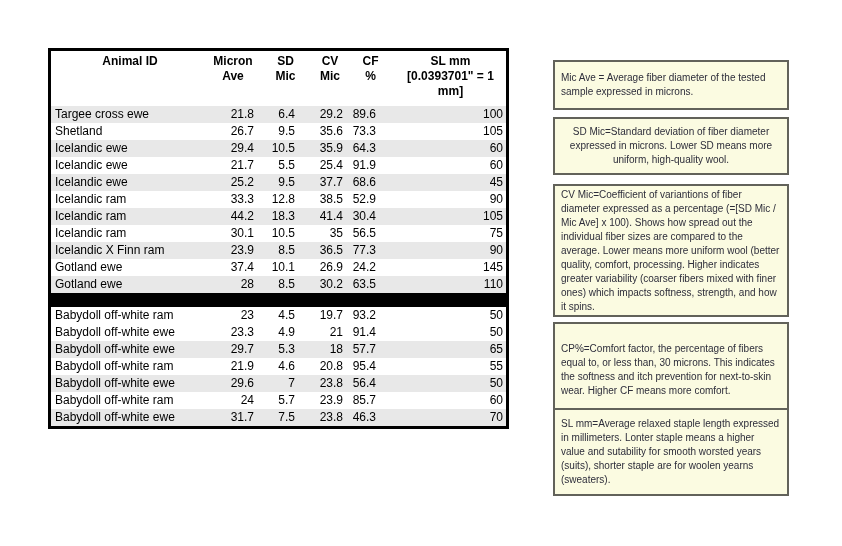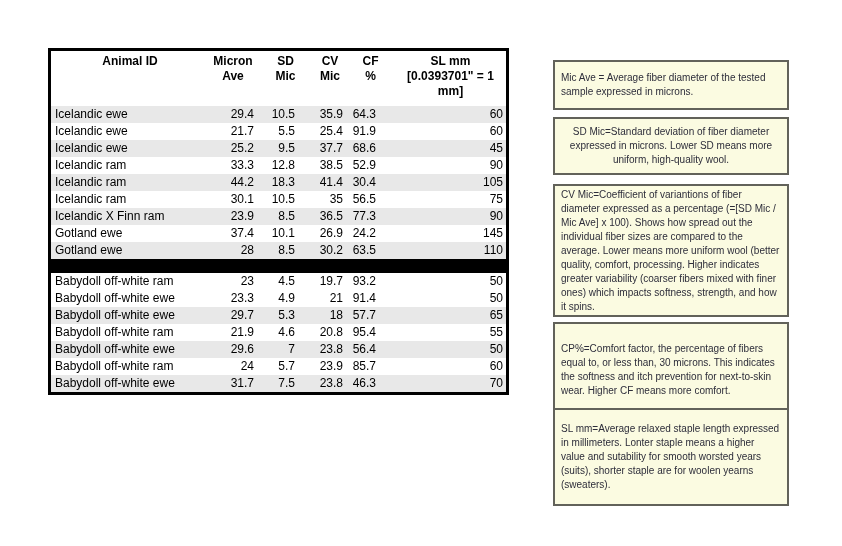--- a/index.html
+++ b/index.html
@@ -80,21 +80,21 @@
     font-size:10px;
     line-height:14px;
     padding:20px 6px;
     display:flex;
     align-items:center;
   }
   .note-1{top:60px;height:50px;}
   .note-2{top:117px;height:58px;text-align:center;}
   .note-3{top:184px;height:133px;align-items:center;}
   .note-4{top:322px;height:96px;}
-  .note-5{top:408px;height:98px;}
+  .note-5{top:408px;height:88px;}
 </style>
 </head>
 <body>
 
 <div class="table-wrap">
   <table class="fiber">
     <colgroup>
       <col class="c-id">
         <col class="c-mic">
         <col class="c-sd">
@@ -109,20 +109,36 @@
         <th>SD Mic</th>
         <th>CV Mic</th>
         <th>CF %</th>
         <th>SL mm
 [0.0393701" = 1
 mm]</th>
       </tr>
     </thead>
     <tbody>
         <tr class="shaded">
+          <td>Targee cross ewe</td>
+          <td class="num">21.8</td>
+          <td class="num">6.4</td>
+          <td class="num">29.2</td>
+          <td class="num">89.6</td>
+          <td class="num">100</td>
+        </tr>
+        <tr>
+          <td>Shetland</td>
+          <td class="num">26.7</td>
+          <td class="num">9.5</td>
+          <td class="num">35.6</td>
+          <td class="num">73.3</td>
+          <td class="num">105</td>
+        </tr>
+        <tr class="shaded">
           <td>Icelandic ewe</td>
           <td class="num">29.4</td>
           <td class="num">10.5</td>
           <td class="num">35.9</td>
           <td class="num">64.3</td>
           <td class="num">60</td>
         </tr>
         <tr>
           <td>Icelandic ewe</td>
           <td class="num">21.7</td>

